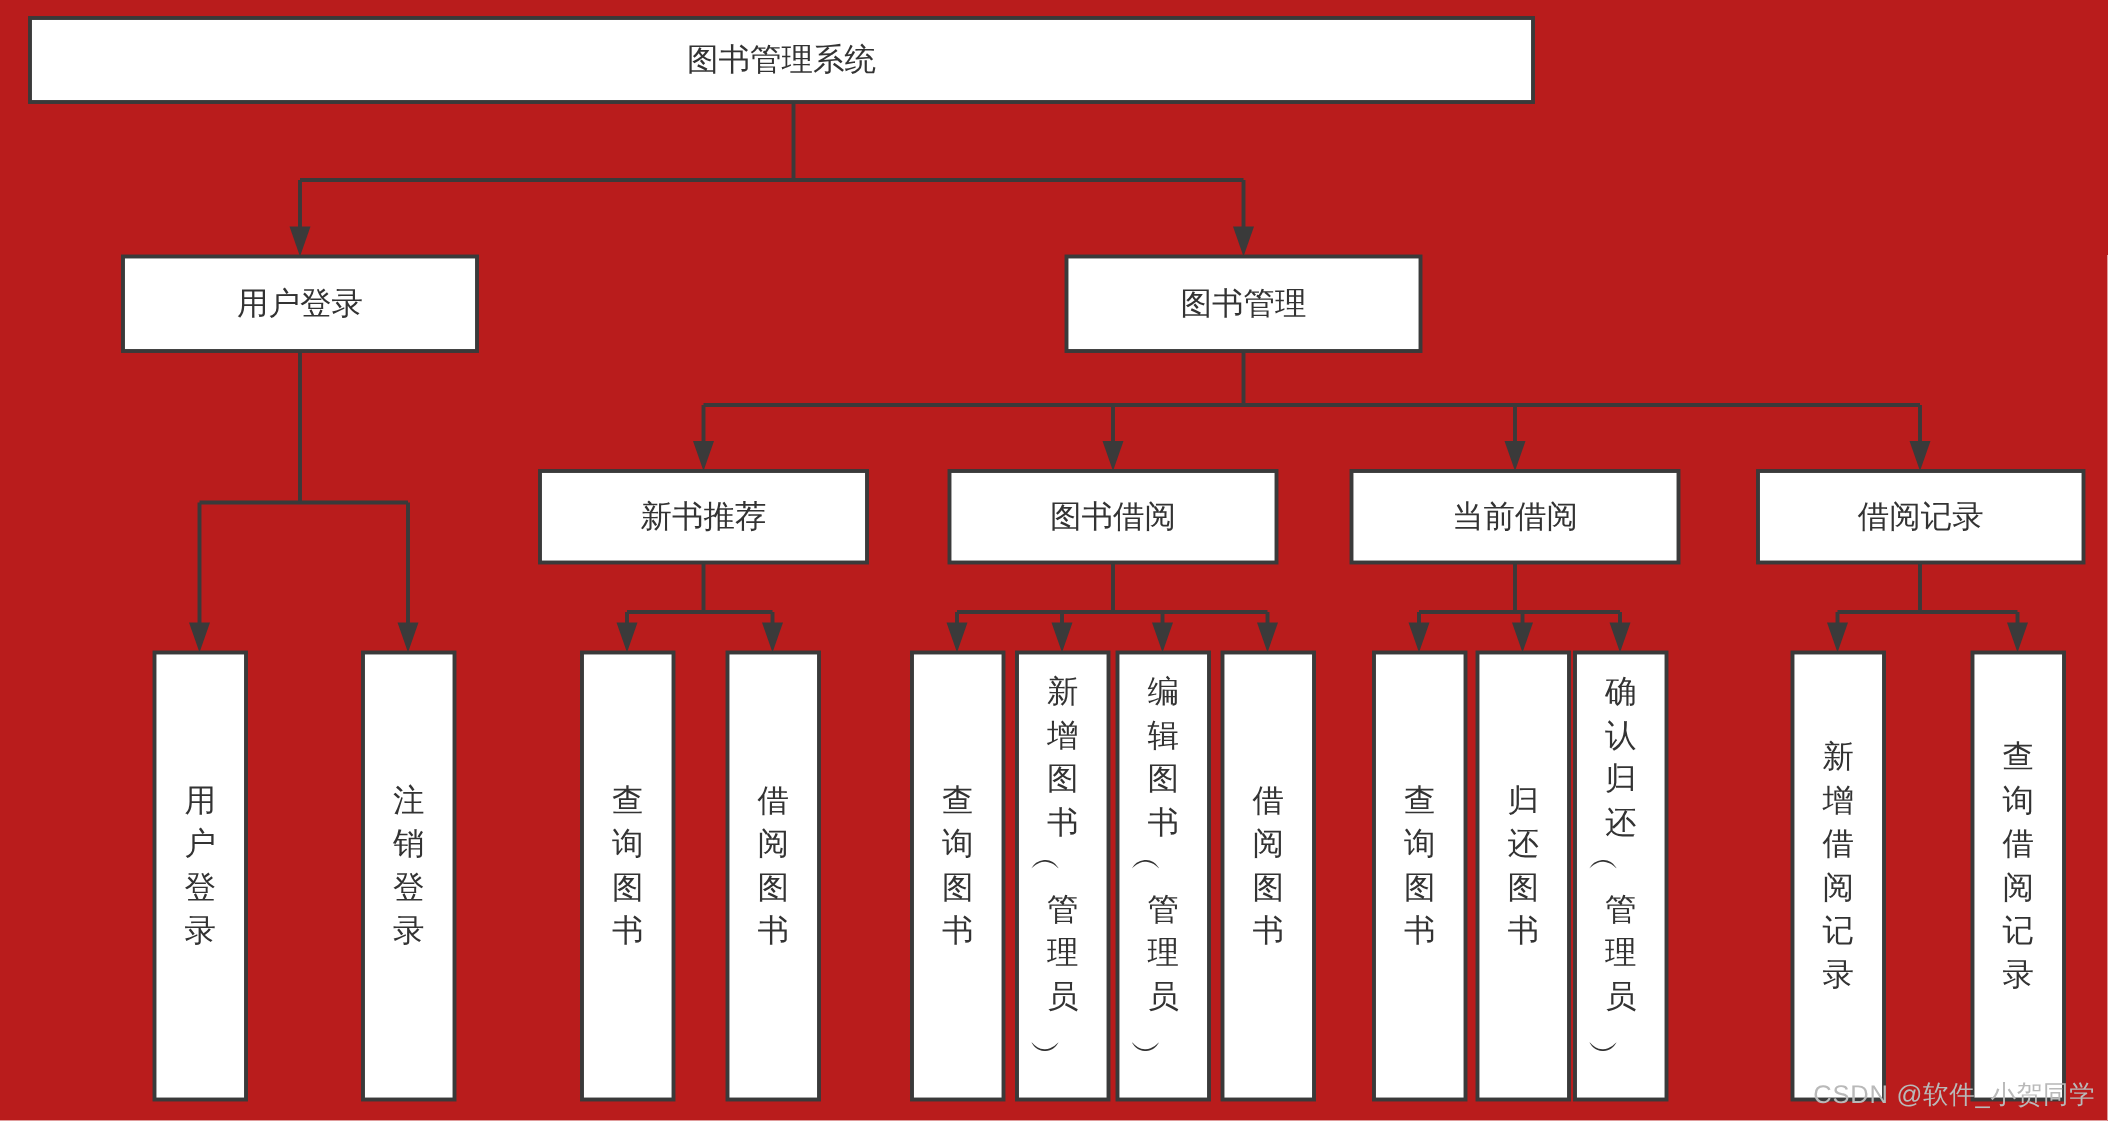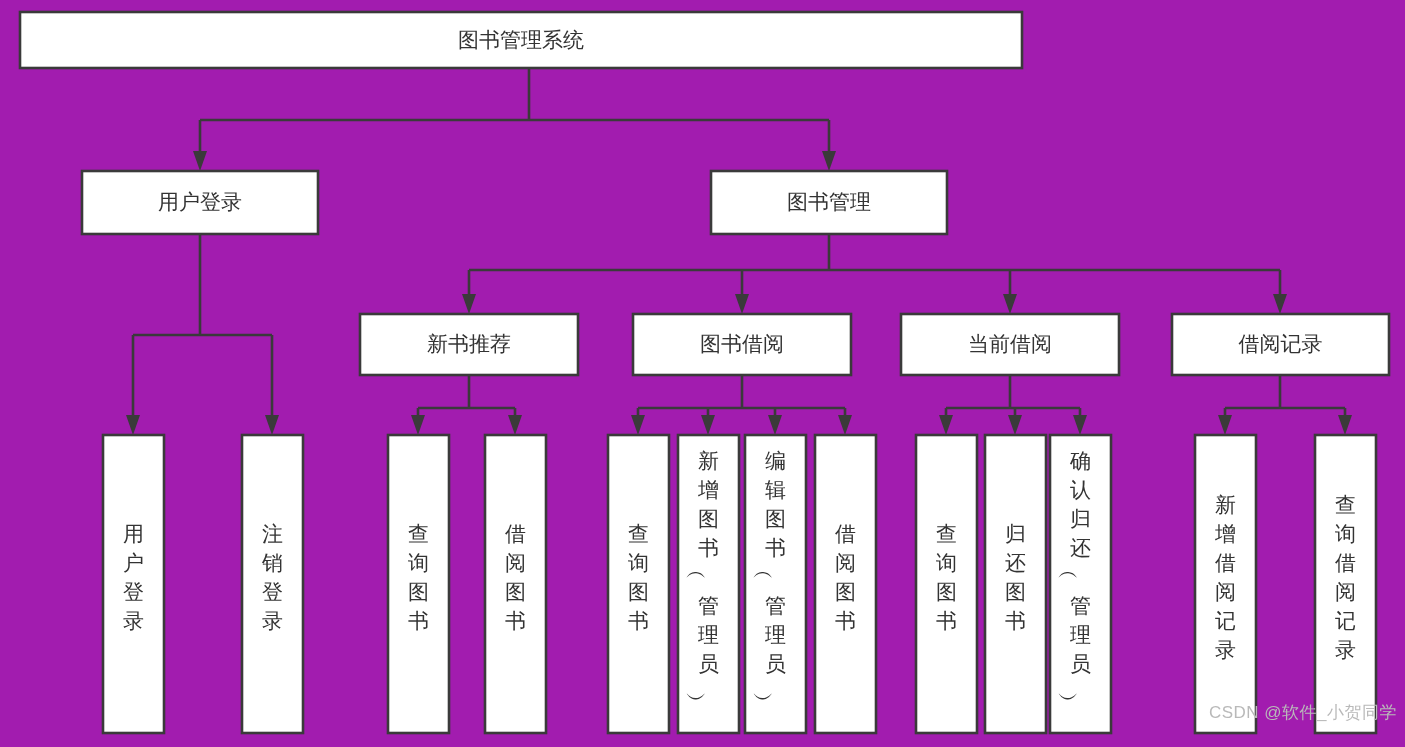--- a/index.html
+++ b/index.html
@@ -7,21 +7,21 @@
     padding: 0;
     background: #ffffff;
   }
   body {
     font-family: "Liberation Sans", "DejaVu Sans", sans-serif;
   }
   #stage {
     position: relative;
     width: 1405px;
     height: 747px;
-    background: #a21caf;
+    background: #b91c1c;
     overflow: hidden;
   }
   svg#diagram {
     position: absolute;
     left: 0;
     top: 0;
     width: 1405px;
     height: 747px;
     display: block;
   }
@@ -50,21 +50,21 @@
   }
   .node-label-vertical {
     fill: #333333;
     font-family: "Liberation Sans", "DejaVu Sans", sans-serif;
     font-size: 21px;
     text-anchor: middle;
   }
   .watermark {
     position: absolute;
     right: 8px;
-    bottom: 23px;
+    bottom: 6px;
     font-family: "Liberation Sans", "DejaVu Sans", sans-serif;
     font-size: 17px;
     color: #b9b9b9;
     letter-spacing: 0.5px;
     white-space: nowrap;
     user-select: none;
     margin-left: 22px;
   }
 </style>
 </head>

